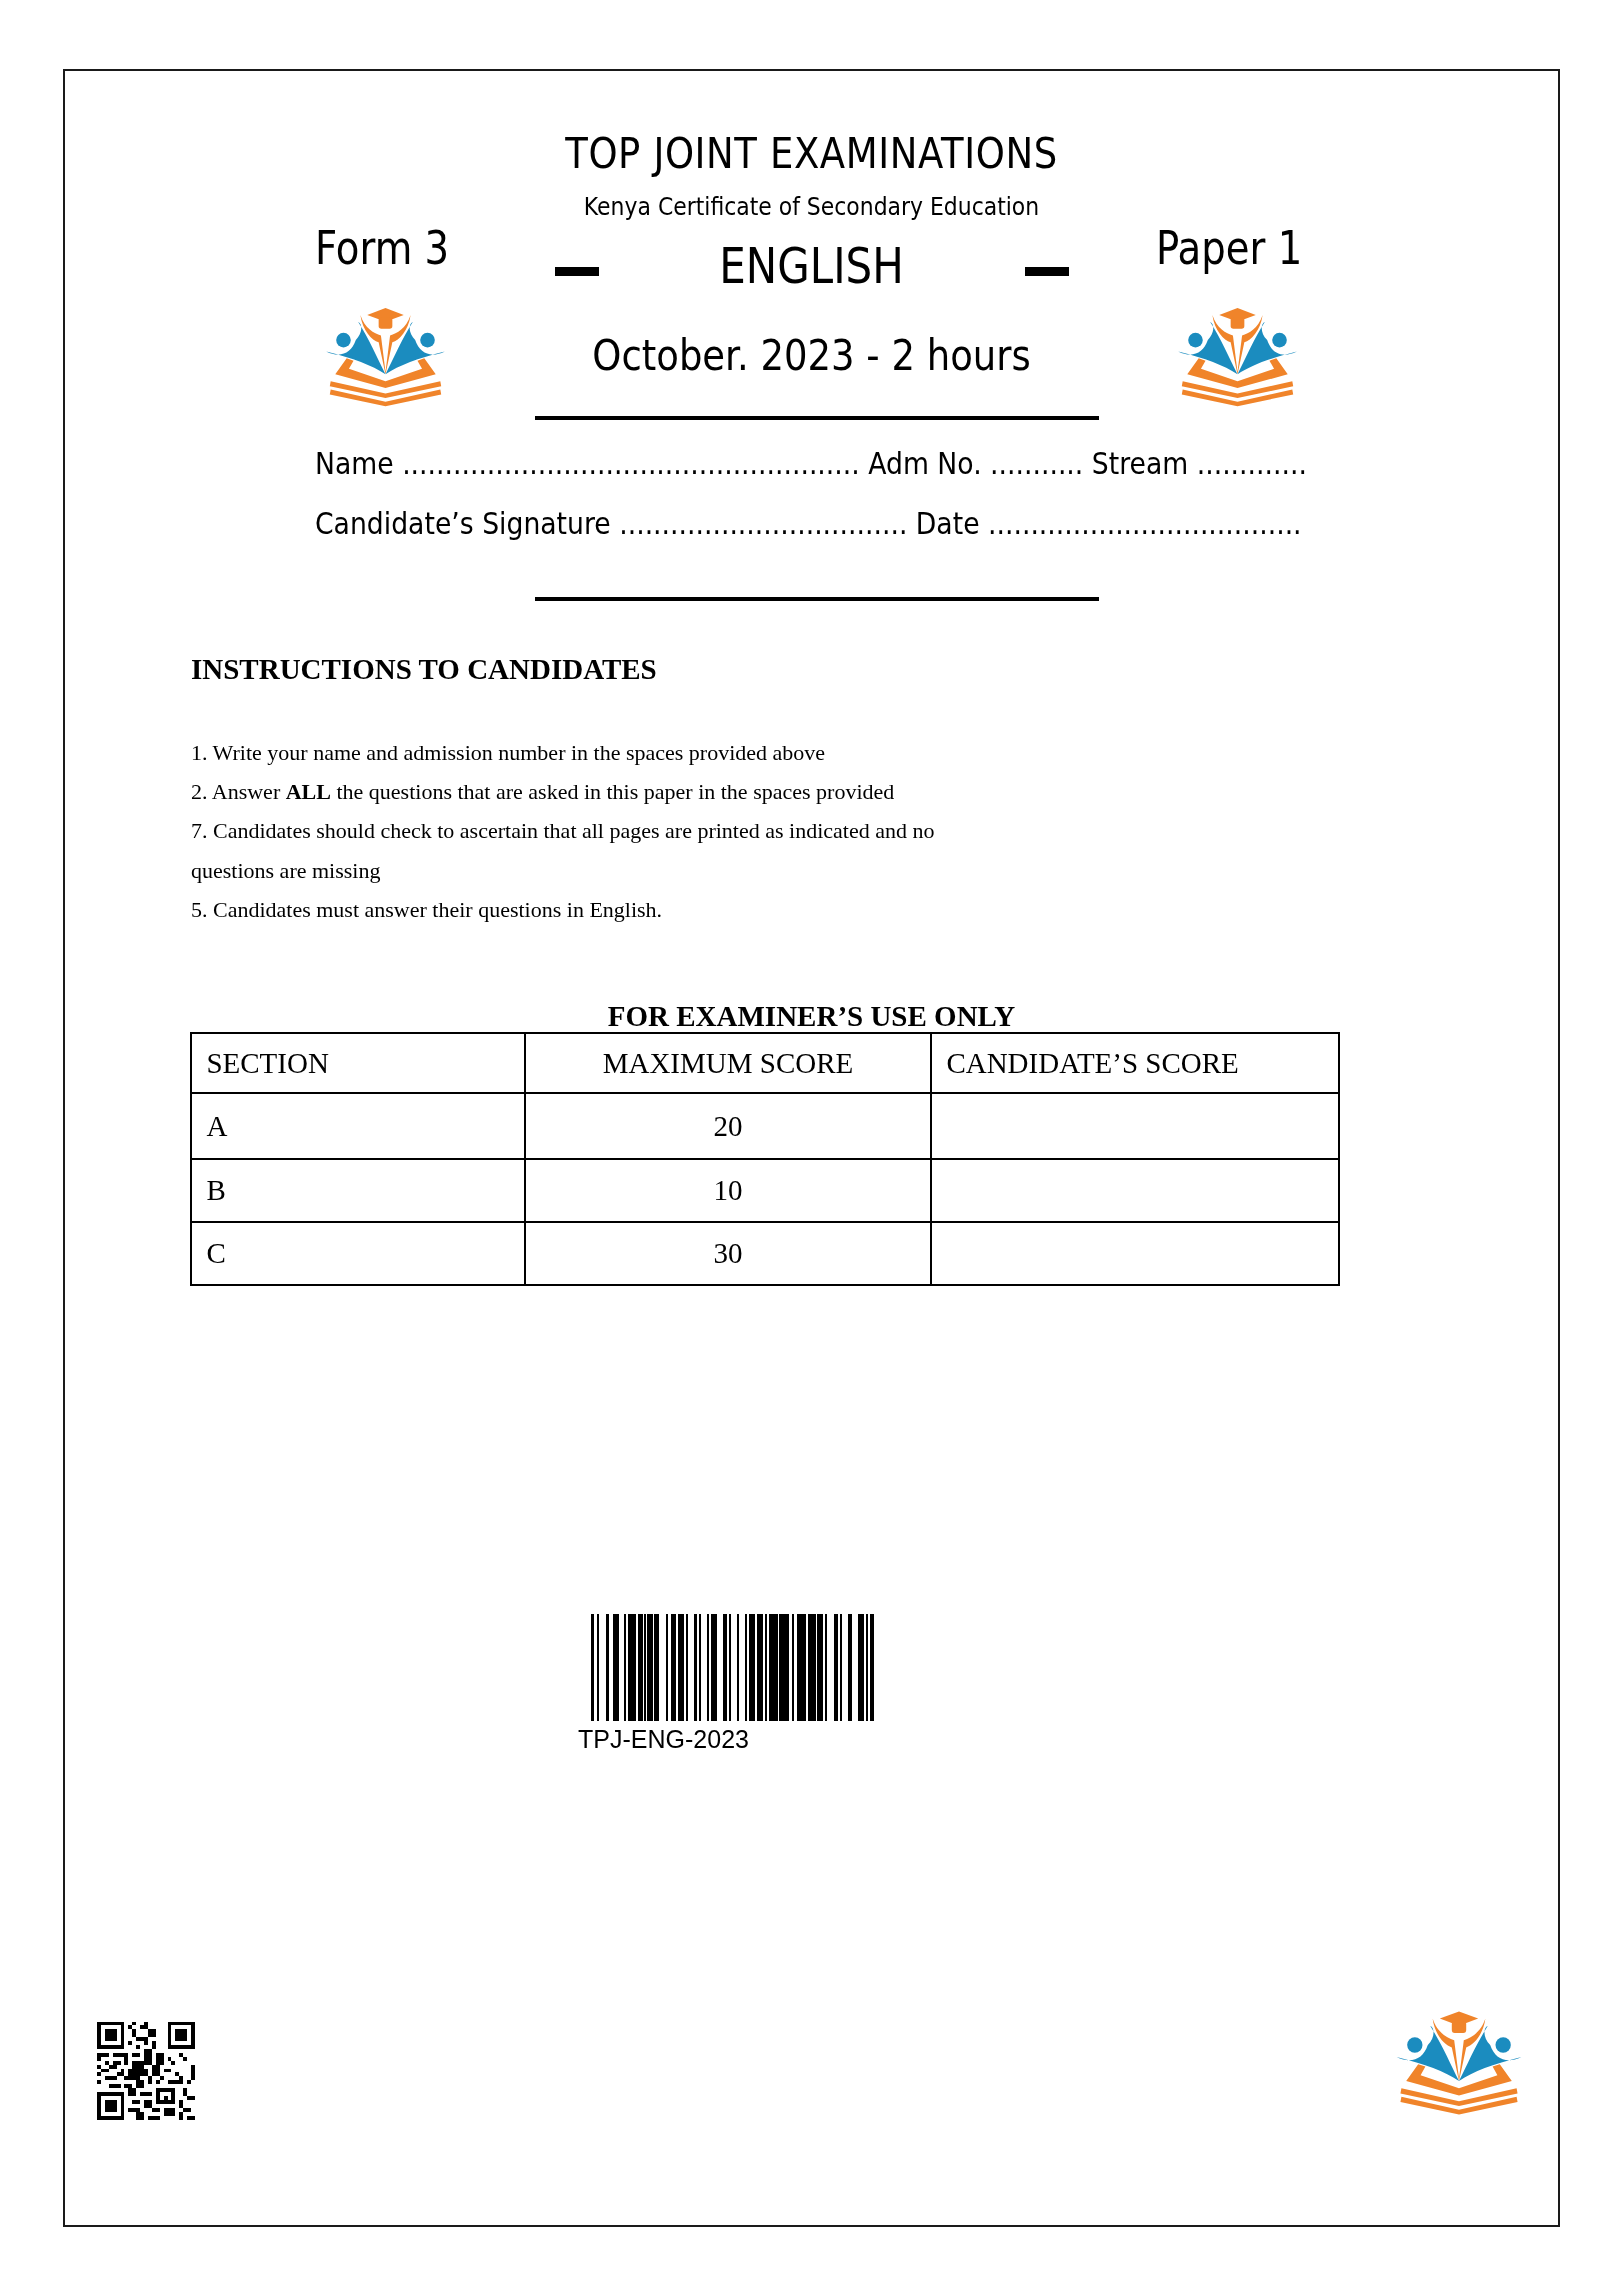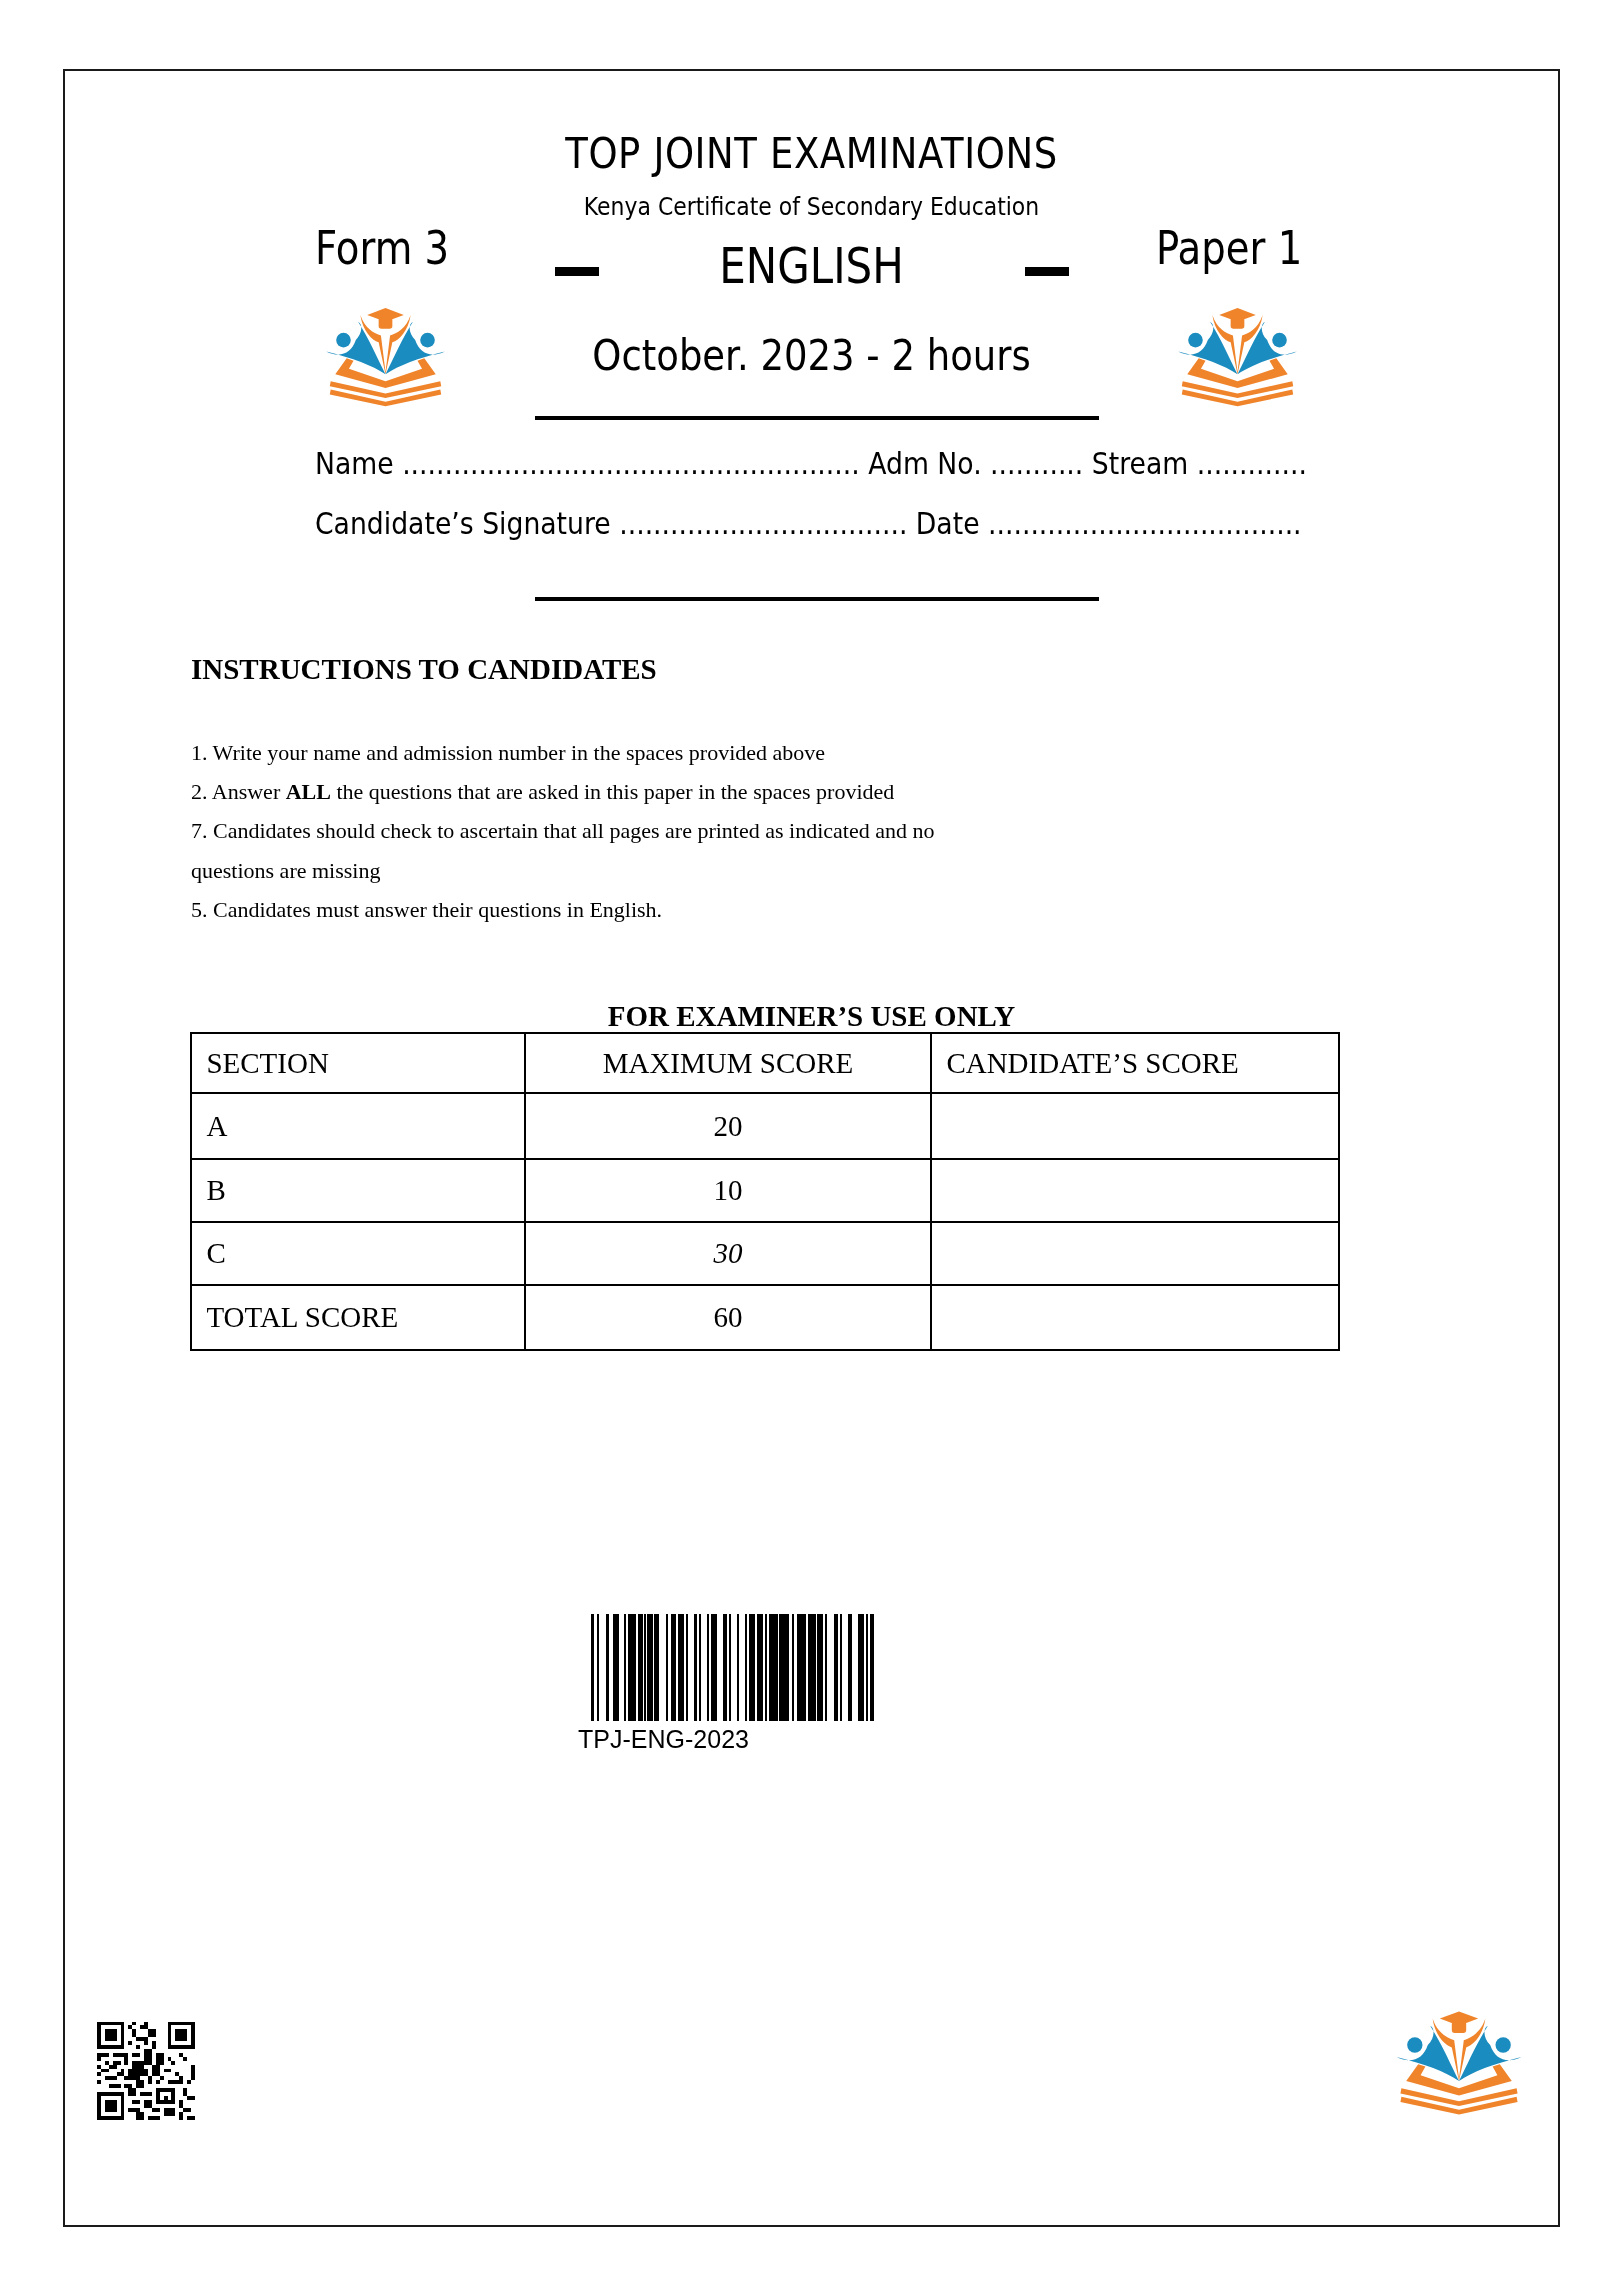--- a/index.html
+++ b/index.html
@@ -116,27 +116,22 @@
     <td class="c2" style="height:66px;">20</td>
     <td class="c3" style="height:66px;"></td>
   </tr>
   <tr>
     <td class="c1" style="height:63px;">B</td>
     <td class="c2" style="height:63px;">10</td>
     <td class="c3" style="height:63px;"></td>
   </tr>
   <tr>
     <td class="c1" style="height:63px;">C</td>
-    <td class="c2" style="height:63px;font-style:italic;">30</td>
+    <td class="c2" style="height:63px;">30</td>
     <td class="c3" style="height:63px;"></td>
-  </tr>
-  <tr>
-    <td class="c1" style="height:65px;">TOTAL SCORE</td>
-    <td class="c2" style="height:65px;">60</td>
-    <td class="c3" style="height:65px;"></td>
   </tr>
 </tbody>
   </table>
 
 <div class="abs barcode">
   <span style="width:2.6px;background:#000"></span>
     <span style="width:3.3px"></span>
   <span style="width:2px;background:#000"></span>
     <span style="width:7.2px"></span>
   <span style="width:3.3px;background:#000"></span>

